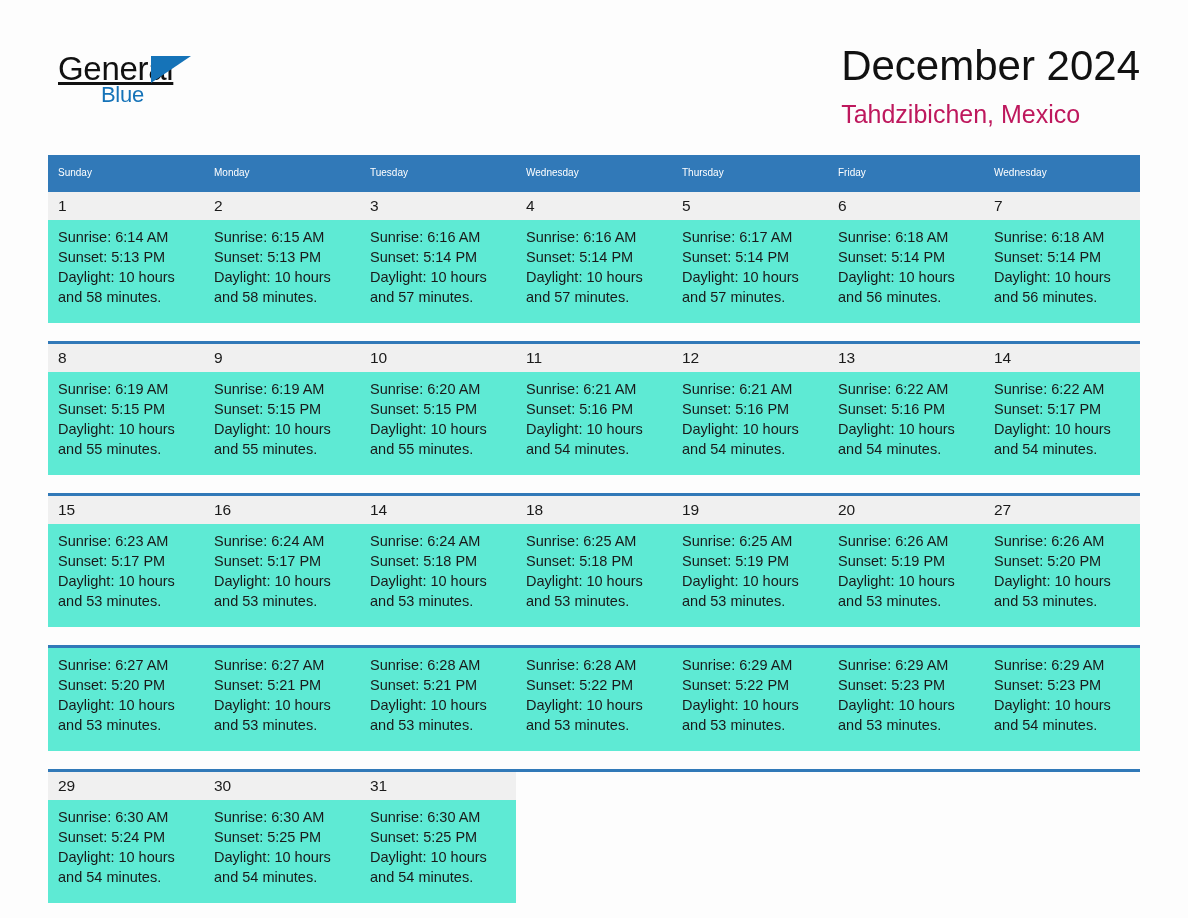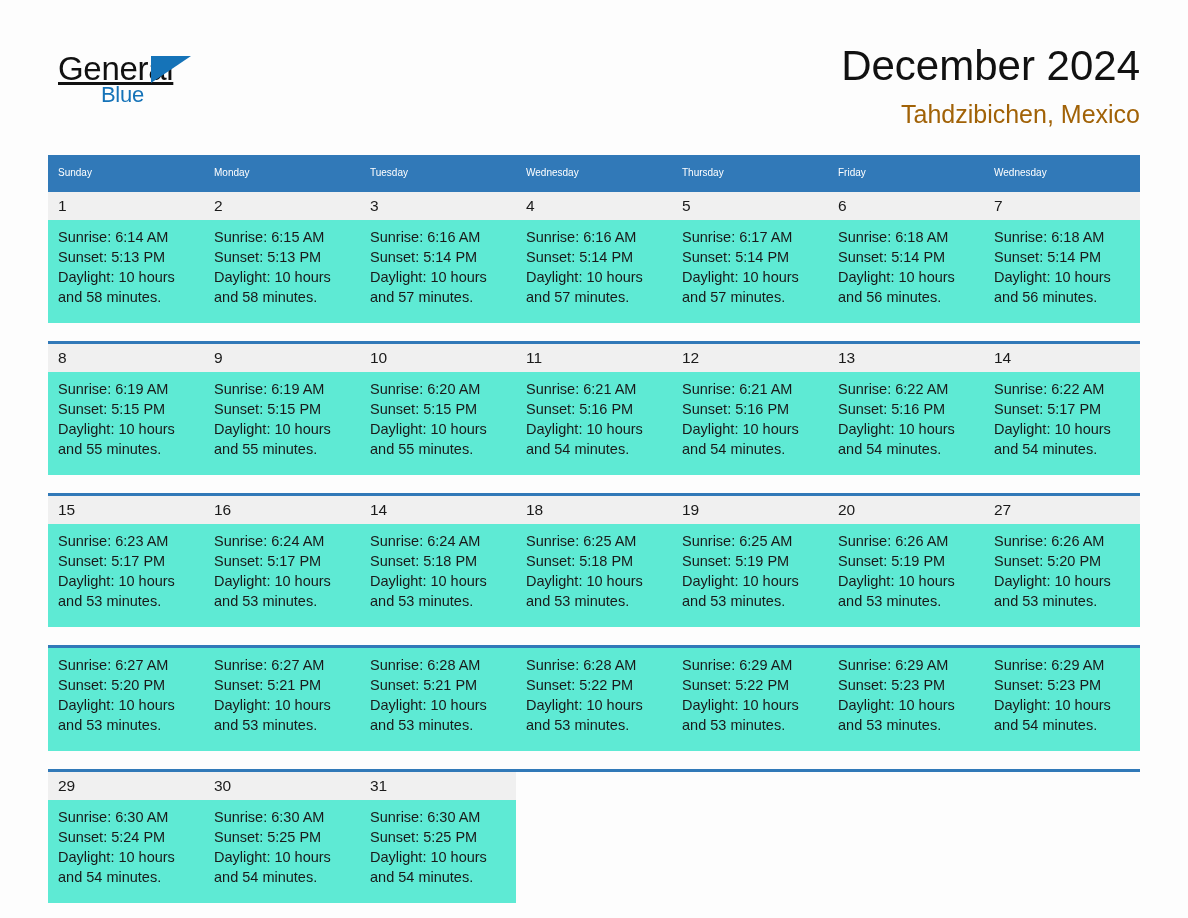--- a/index.html
+++ b/index.html
@@ -65,38 +65,37 @@
     left: 53px;
     top: 44px;
     font-size: 22px;
     line-height: 1;
     color: #1573b8;
     letter-spacing: -0.3px;
     font-weight: 400;
   }
 
   .titles {
-    text-align: right;
     flex: none;
     padding-top: 2px;
     margin-left: 10px;
   }
   .month-title {
     font-size: 42px;
     line-height: 1.12;
     font-weight: 400;
     color: #111111;
     letter-spacing: 0px;
     white-space: nowrap;
   }
   .location-title {
     font-size: 25px;
     line-height: 1.2;
     font-weight: 400;
-    color: #a16207;
+    color: #be185d;
     margin-top: 10px;
     white-space: nowrap;
   }
 
   
   .calendar {
     margin-top: 47px;
     width: 1092px;
     border-collapse: collapse;
     table-layout: fixed;

